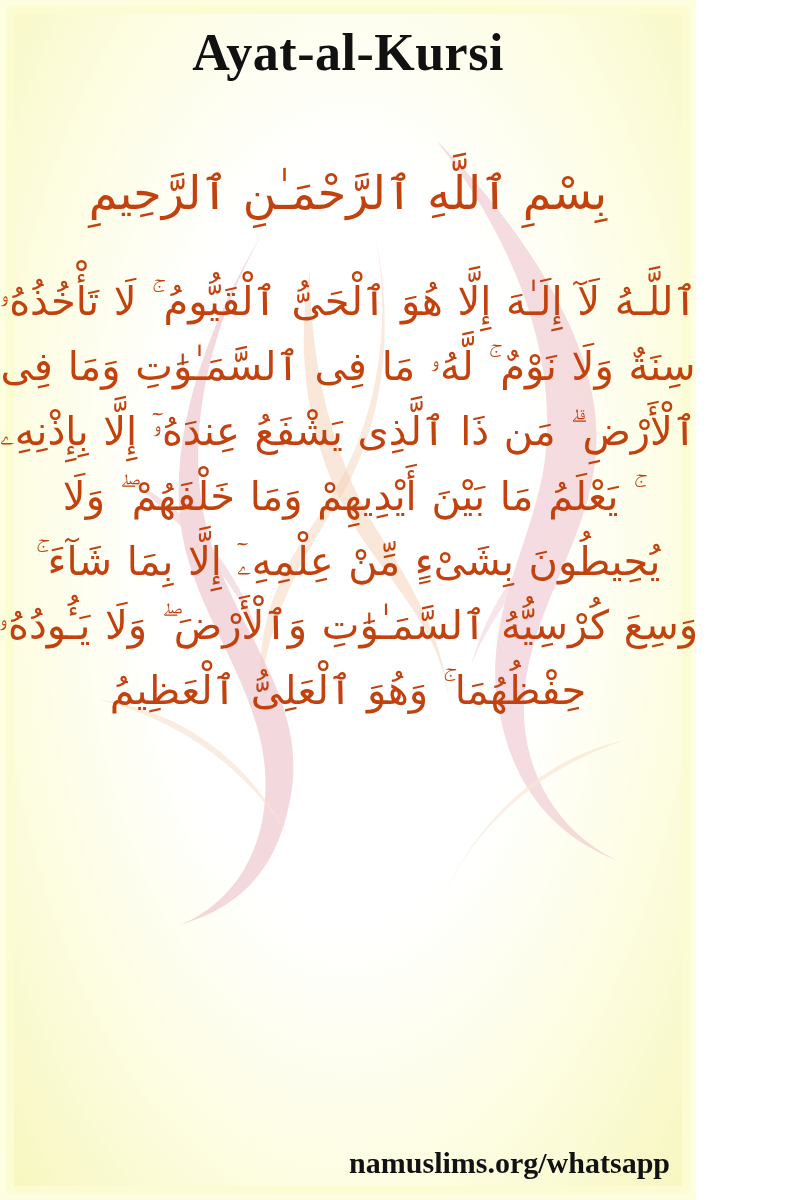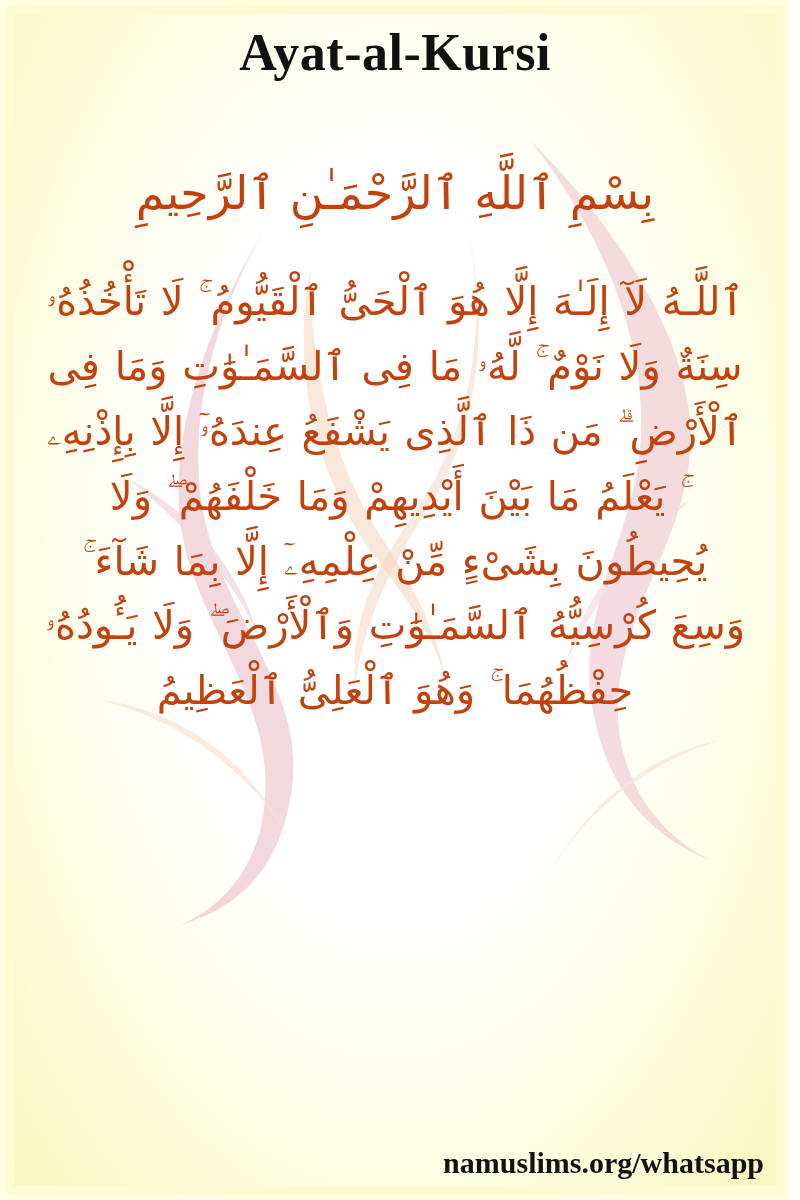--- a/index.html
+++ b/index.html
@@ -9,21 +9,21 @@
   body {
     width: 800px;
     height: 1200px;
     overflow: hidden;
     font-family: "Liberation Sans", sans-serif;
     background: #ffffff;
   }
 
   .page {
     position: relative;
-    width: 790px;
+    width: 696px;
     height: 1200px;
     box-sizing: border-box;
     background: #fbfbd0;
     overflow: hidden;
   }
 
   
   .frame-outer {
     position: absolute;
     inset: 0;

